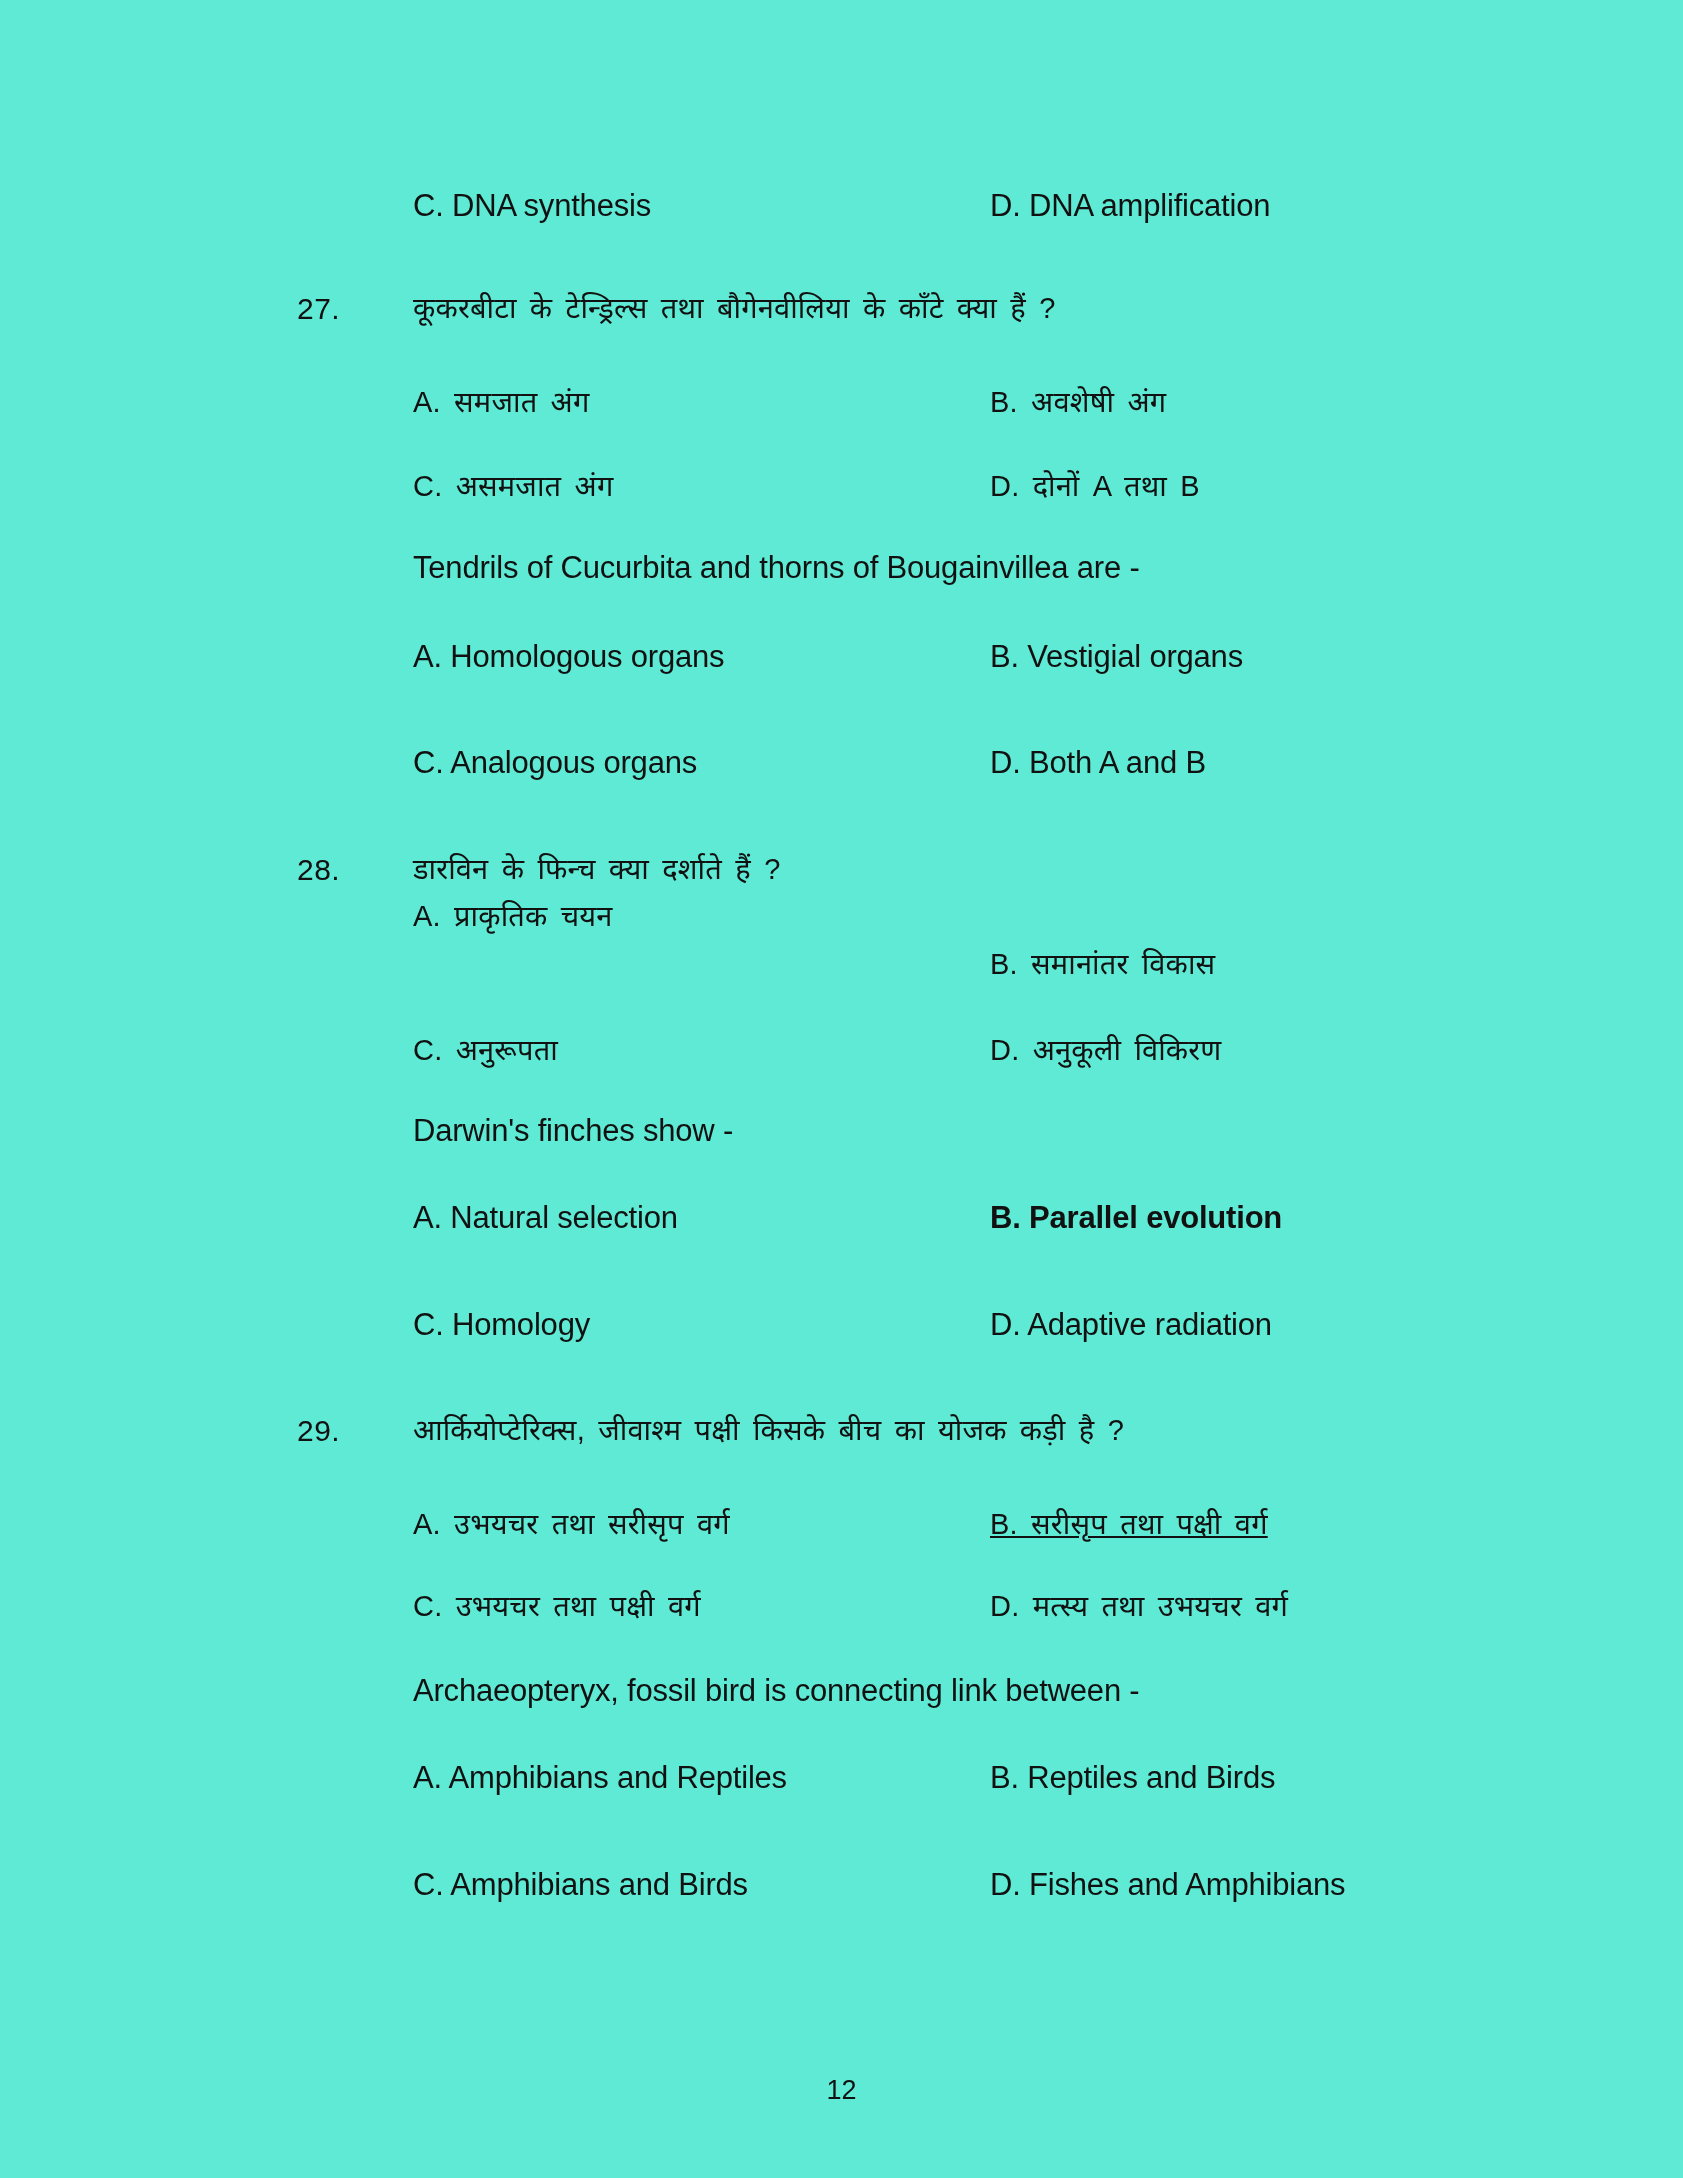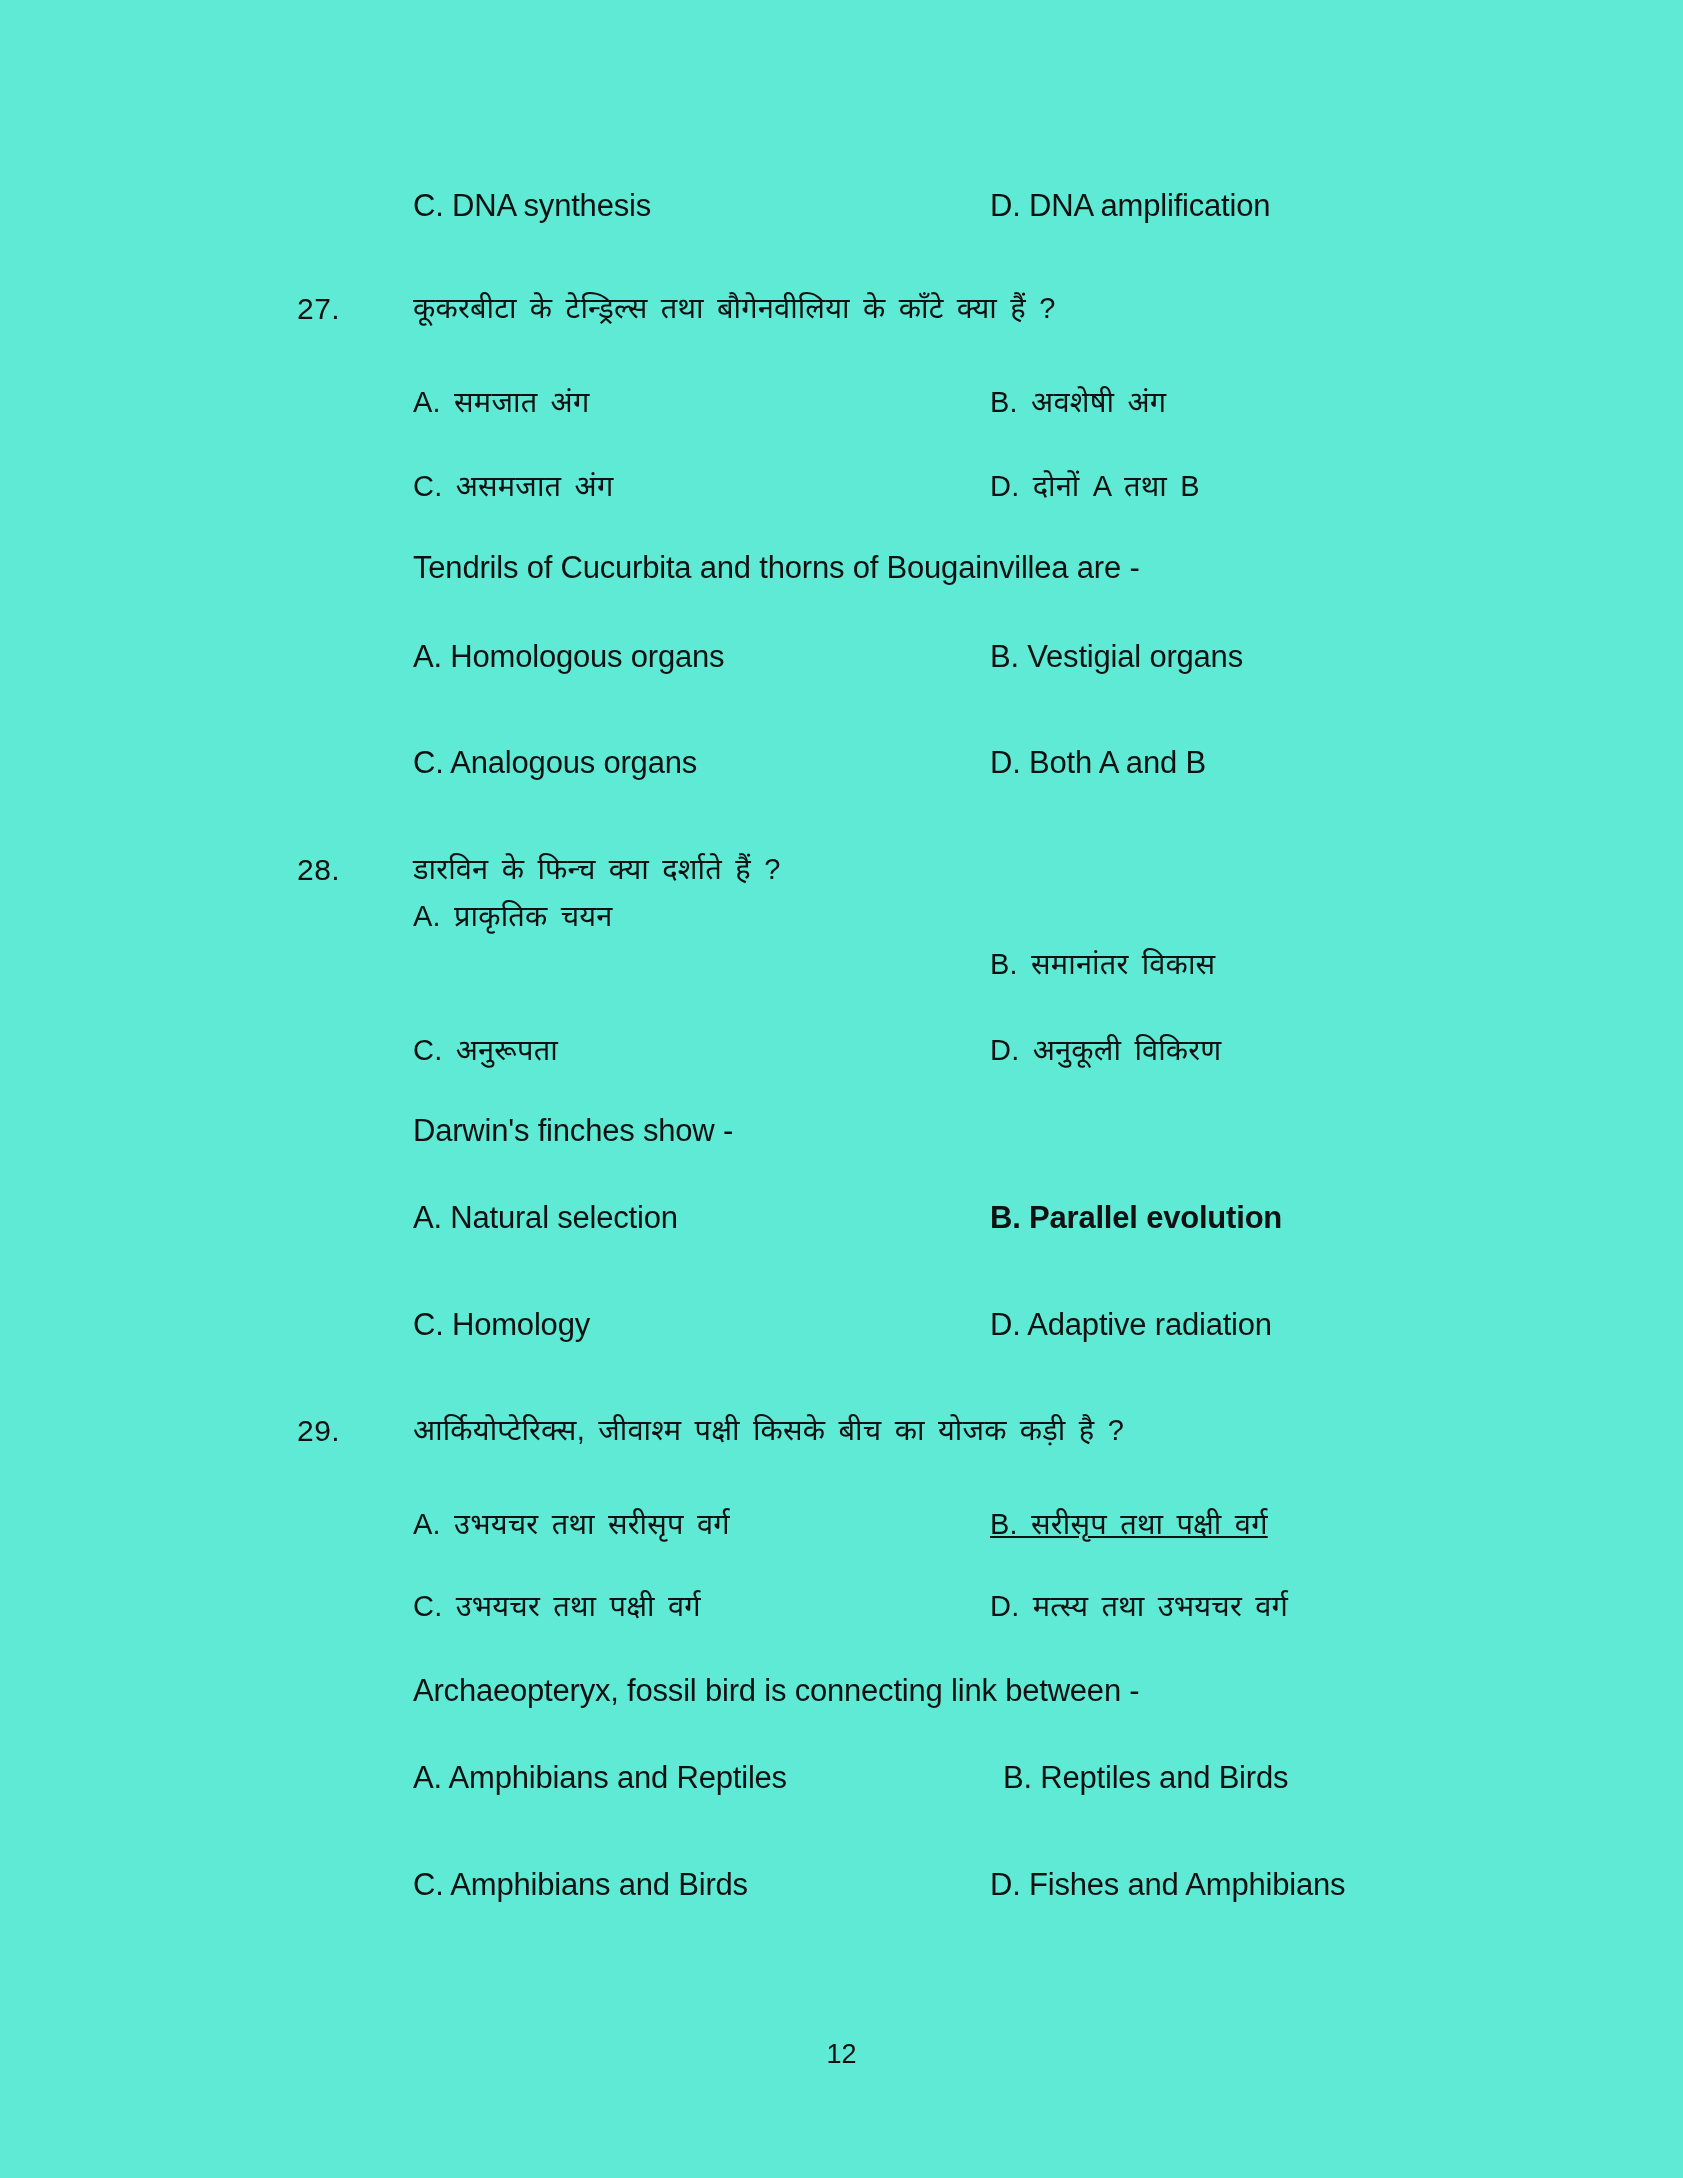--- a/index.html
+++ b/index.html
@@ -63,20 +63,21 @@
   }
 
   .page-number {
     position: absolute;
     left: 0;
     width: 1683px;
     text-align: center;
     font-size: 27px;
     font-family: "Liberation Sans", sans-serif;
     color: #111111;
+    margin-top: 36px;
   }
 </style>
 </head>
 <body>
 
 <div class="page">
   <div class="content">
 
     <div class="opt col-a english" style="top:188px;">C. DNA synthesis</div>
     <div class="opt col-b english" style="top:188px;">D. DNA amplification</div>
@@ -120,21 +121,21 @@
 
     <div class="opt col-a hindi" style="top:1503px;">A. उभयचर तथा सरीसृप वर्ग</div>
     <div class="opt col-b hindi" style="top:1503px;text-decoration:underline;">B. सरीसृप तथा पक्षी वर्ग</div>
 
     <div class="opt col-a hindi" style="top:1585px;">C. उभयचर तथा पक्षी वर्ग</div>
     <div class="opt col-b hindi" style="top:1585px;">D. मत्स्य तथा उभयचर वर्ग</div>
 
     <div class="qtext english" style="top:1673px;"><span class="sci">Archaeopteryx</span><span>, fossil bird is connecting link between -</span></div>
 
     <div class="opt col-a english" style="top:1760px;">A. Amphibians and Reptiles</div>
-    <div class="opt col-b english" style="top:1760px;margin-left:13px;">B. Reptiles and Birds</div>
+    <div class="opt col-b english" style="top:1760px;">B. Reptiles and Birds</div>
 
     <div class="opt col-a english" style="top:1867px;">C. Amphibians and Birds</div>
     <div class="opt col-b english" style="top:1867px;">D. Fishes and Amphibians</div>
 
     <div class="page-number" style="top:2039px;">12</div>
 
   </div>
 </div>
 
 

